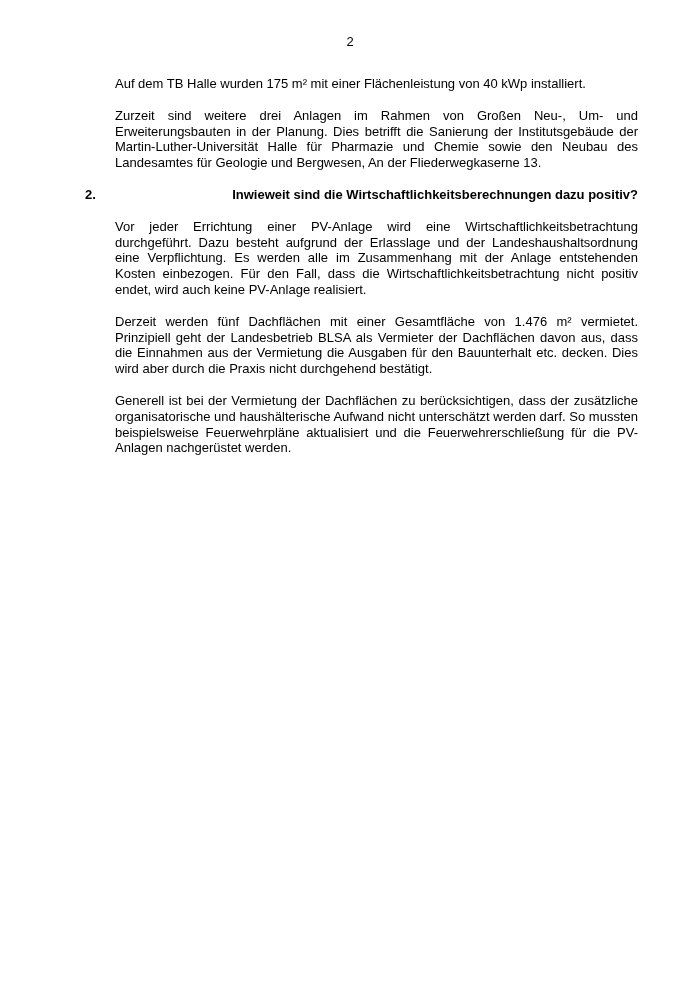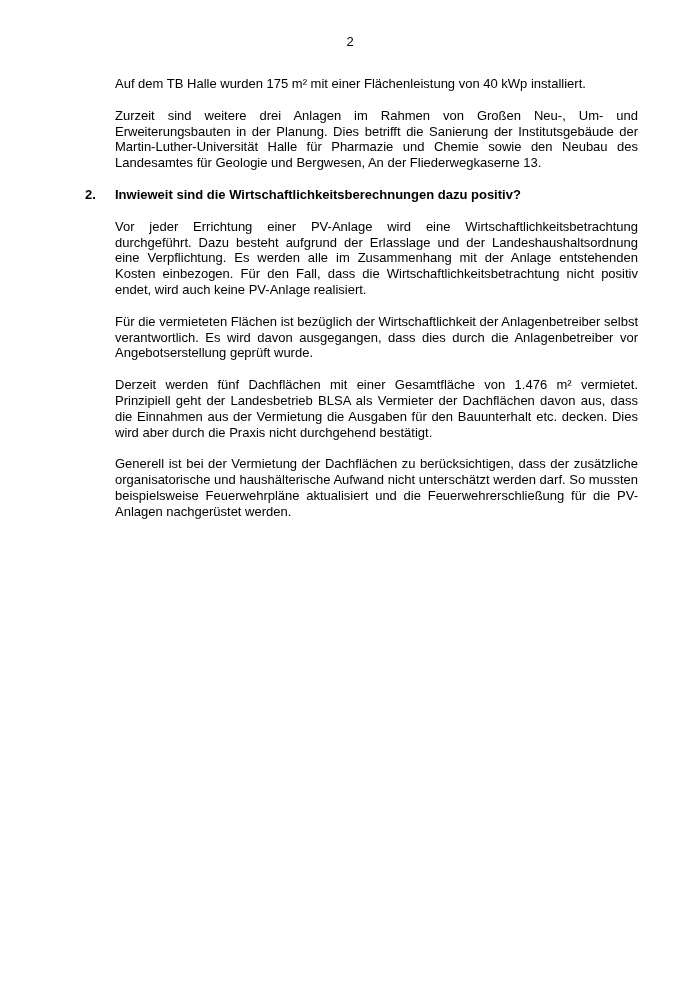--- a/index.html
+++ b/index.html
@@ -37,20 +37,21 @@
     display: flex;
     margin: 0 0 16px -30px;
     font-weight: bold;
     text-align: left;
   }
   .question .q-num {
     flex: 0 0 30px;
   }
   .question .q-text {
     flex: 1 1 auto;
+    text-align: right;
   }
 </style>
 </head>
 <body>
 
 <div class="page">
 
   <div class="page-number">2</div>
 
   <div class="content">
@@ -60,20 +61,19 @@
     <p>Zurzeit sind weitere drei Anlagen im Rahmen von Großen Neu-, Um- und Erweiterungsbauten in der Planung. Dies betrifft die Sanierung der Institutsgebäude der Martin-Luther-Universität Halle für Pharmazie und Chemie sowie den Neubau des Landesamtes für Geologie und Bergwesen, An der Fliederwegkaserne 13.</p>
 
 
     <div class="question">
       <span class="q-num">2.</span>
       <span class="q-text">Inwieweit sind die Wirtschaftlichkeitsberechnungen dazu positiv?</span>
     </div>
 
     <p>Vor jeder Errichtung einer PV-Anlage wird eine Wirtschaftlichkeitsbetrachtung durchgeführt. Dazu besteht aufgrund der Erlasslage und der Landeshaushaltsordnung eine Verpflichtung. Es werden alle im Zusammenhang mit der Anlage entstehenden Kosten einbezogen. Für den Fall, dass die Wirtschaftlichkeitsbetrachtung nicht positiv endet, wird auch keine PV-Anlage realisiert.</p>
 
-    <p>Für die vermieteten Flächen ist bezüglich der Wirtschaftlichkeit der Anlagenbetreiber selbst verantwortlich. Es wird davon ausgegangen, dass dies durch die Anlagenbetreiber vor Angebotserstellung geprüft wurde.</p>
 
     <p>Derzeit werden fünf Dachflächen mit einer Gesamtfläche von 1.476 m² vermietet. Prinzipiell geht der Landesbetrieb BLSA als Vermieter der Dachflächen davon aus, dass die Einnahmen aus der Vermietung die Ausgaben für den Bauunterhalt etc. decken. Dies wird aber durch die Praxis nicht durchgehend bestätigt.</p>
 
     <p>Generell ist bei der Vermietung der Dachflächen zu berücksichtigen, dass der zusätzliche organisatorische und haushälterische Aufwand nicht unterschätzt werden darf. So mussten beispielsweise Feuerwehrpläne aktualisiert und die Feuerwehrerschließung für die PV-Anlagen nachgerüstet werden.</p>
 
   </div>
 </div>
 
 </body></html>

